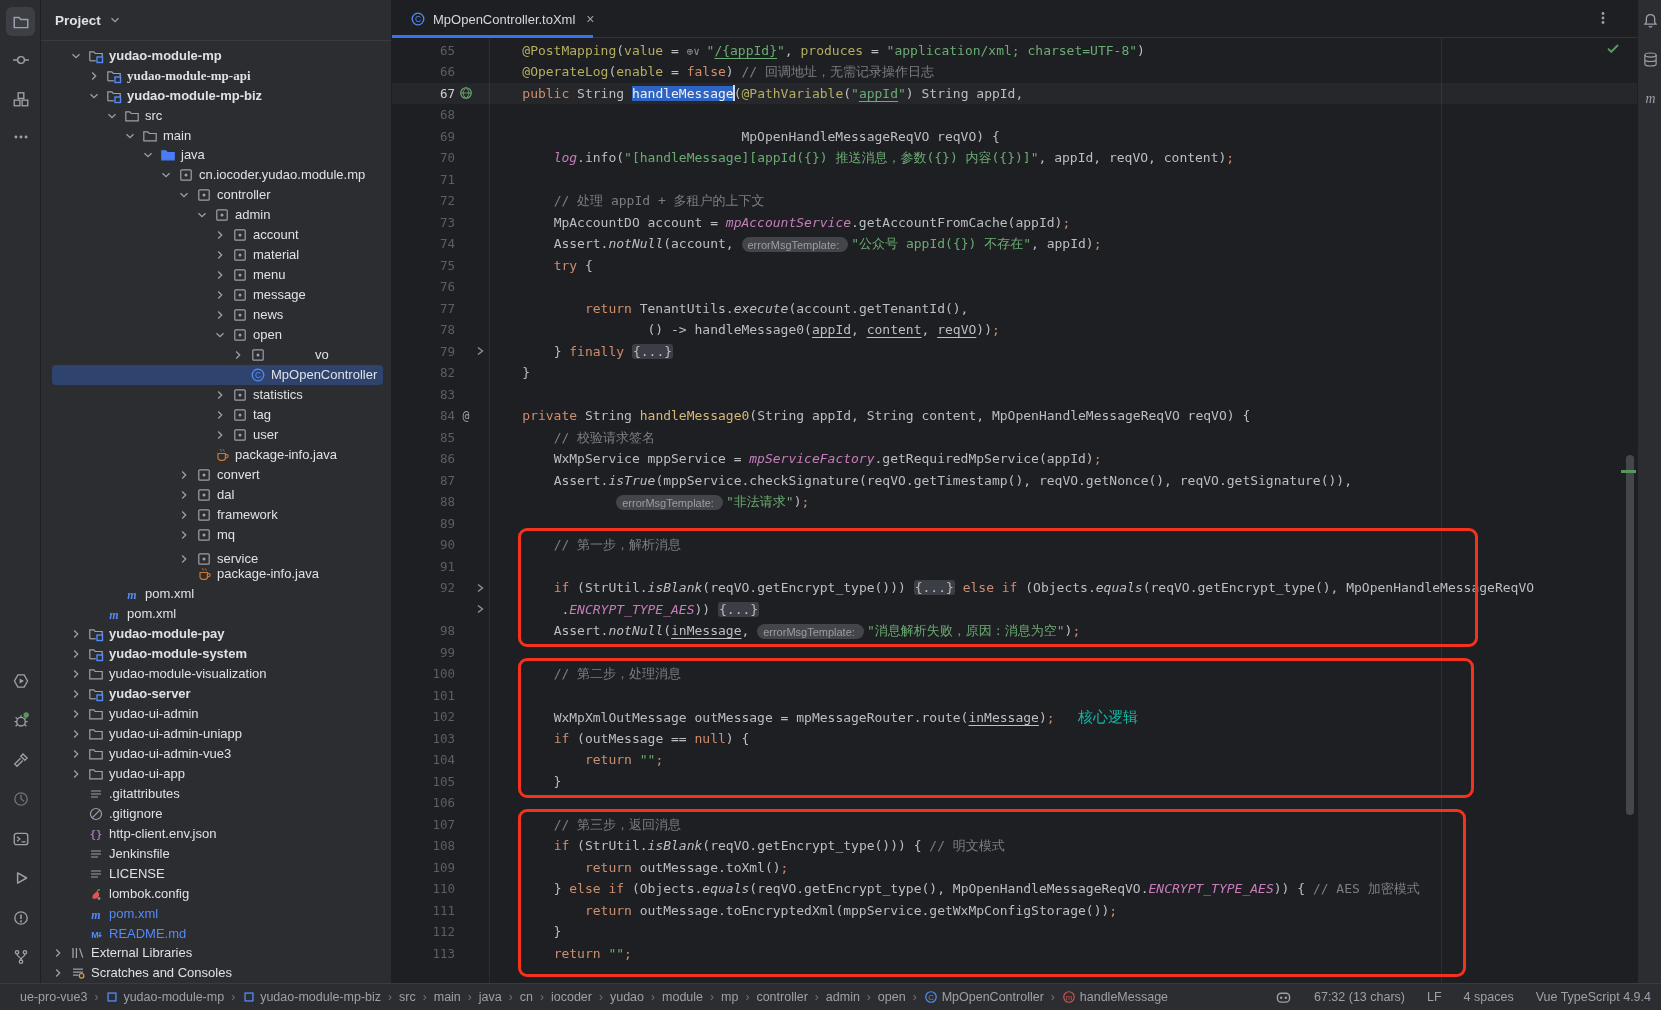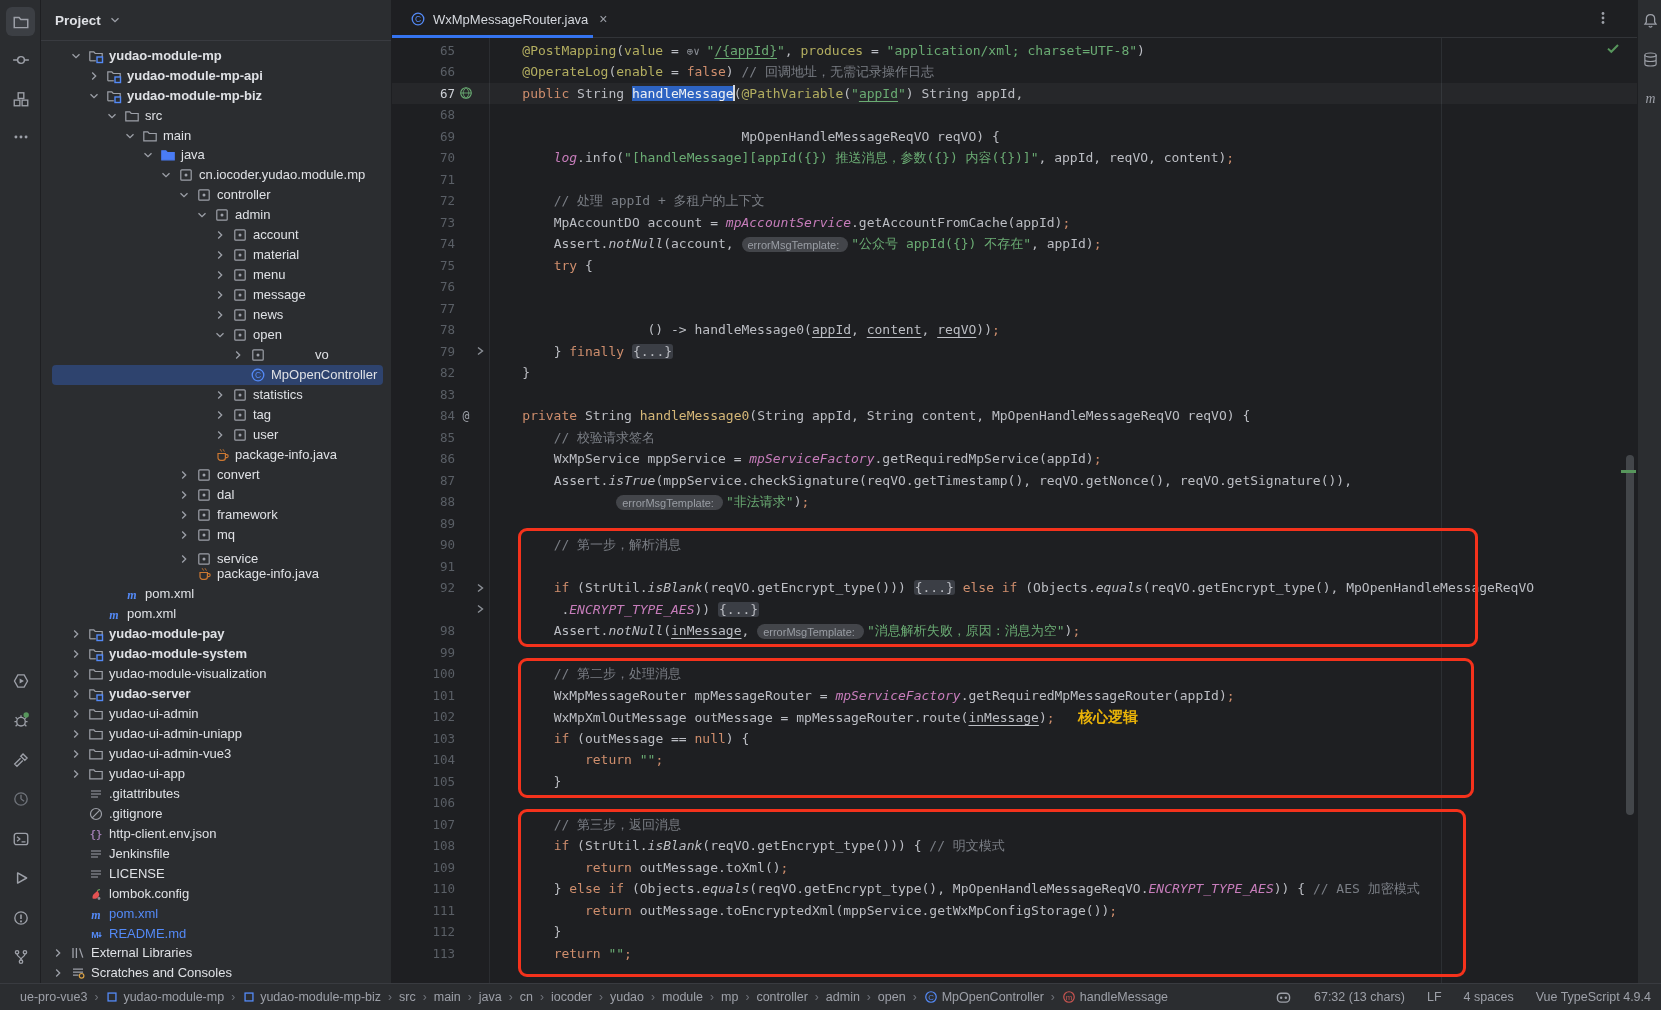--- a/index.html
+++ b/index.html
@@ -49,21 +49,21 @@
   .ann { color:#B3AE60; }
   .field { color:#C77DBB; font-style:italic; }
   .sm { font-style:italic; }
   .decl { color:#D5B778; }
   .un { text-decoration:underline; text-underline-offset:3px; }
   .sel { background:#2D63C2; color:#EDEFF2; }
   .caret { display:inline-block; width:2px; height:16px; background:#D6D9DE; vertical-align:-3px; margin:0 -1px; }
   .inlay { color:#8C9097; font-size:11px; }
   .hint { font-family:"Liberation Sans",sans-serif; font-size:11px; background:#43454A; color:#999DA4; border-radius:9px; padding:1.5px 6px; margin-right:3px; }
   .fold { background:#3B3E45; border-radius:3px; padding:0 1px; color:#BCBEC4; }
-  .rednote { font-family:"Liberation Sans",sans-serif; font-weight:700; font-size:15px; color:#eab308; }
+  .rednote { font-family:"Liberation Sans",sans-serif; font-weight:400; font-size:15px; color:#14b8a6; }
   #gutter-sep { position:absolute; left:97px; top:38px; width:1px; height:945px; background:#2B2D31; }
   #margin-guide { position:absolute; left:1049px; top:38px; width:1px; height:945px; background:#2C2F33; }
   
   .anno-box { position:absolute; border:3px solid #F5321C; border-radius:9px; z-index:4; pointer-events:none; }
   #anno-box-1 { left:126px; top:528px; width:960px; height:119px; }
   #anno-box-2 { left:126px; top:658px; width:956px; height:140px; }
   #anno-box-3 { left:126px; top:809px; width:948px; height:168px; }
   
   #scroll-thumb { position:absolute; left:1234px; top:455px; width:8px; height:360px; background:rgba(166,171,180,0.28); border-radius:4px; }
   #stripe-mark { position:absolute; left:1229px; top:470px; width:15px; height:3px; background:#57965C; }
@@ -180,21 +180,21 @@
           </span>
           <span class="t-icon" style="left: 47px;">
             <svg width="16" height="16" viewBox="0 0 16 16" fill="none" xmlns="http://www.w3.org/2000/svg">
               <path d="M1.8 12.8V3.8h4l1.4 1.7h7v4" stroke="#9DA0A8" stroke-width="1.2"></path>
               <path d="M1.8 12.8h6" stroke="#9DA0A8" stroke-width="1.2"></path>
               <rect x="9" y="9" width="5.5" height="5.5" stroke="#548AF7" stroke-width="1.4" fill="#2B2D30"></rect>
             </svg>
           </span>
           <span class="t-label bold" style="left: 68px;">yudao-module-mp</span>
         </div>
-        <div class="tree-row" style="top: 65.65px;">
+        <div class="tree-row" style="top: 65.65px; font-family: Liberation Serif, serif;">
           <span class="chev" style="left: 45px;">
             <svg width="16" height="16" viewBox="0 0 16 16" fill="none" xmlns="http://www.w3.org/2000/svg">
               <path d="M6.2 4.5L9.7 8l-3.5 3.5" stroke="#9DA0A8" stroke-width="1.3"></path>
             </svg>
           </span>
           <span class="t-icon" style="left: 65px;">
             <svg width="16" height="16" viewBox="0 0 16 16" fill="none" xmlns="http://www.w3.org/2000/svg">
               <path d="M1.8 12.8V3.8h4l1.4 1.7h7v4" stroke="#9DA0A8" stroke-width="1.2"></path>
               <path d="M1.8 12.8h6" stroke="#9DA0A8" stroke-width="1.2"></path>
               <rect x="9" y="9" width="5.5" height="5.5" stroke="#548AF7" stroke-width="1.4" fill="#2B2D30"></rect>
@@ -763,21 +763,21 @@
 
   <div id="editor">
     <div id="tabbar">
       <div id="tab-active">
         <span id="tab-icon">
             <svg width="16" height="16" viewBox="0 0 16 16" fill="none" xmlns="http://www.w3.org/2000/svg">
               <circle cx="8" cy="8" r="5.8" stroke="#548AF7" stroke-width="1.3"></circle>
               <text x="8" y="11" font-size="8.5" fill="#548AF7" text-anchor="middle" font-family="Liberation Sans,sans-serif">C</text>
             </svg>
           </span>
-        <span id="tab-title">WxMpMessageRouter.java</span>
+        <span id="tab-title">MpOpenController.toXml</span>
         <span id="tab-close">×</span>
       </div>
       <div id="tab-underline"></div>
       <div id="editor-kebab">
           <svg width="16" height="16" viewBox="0 0 16 16" fill="none" xmlns="http://www.w3.org/2000/svg">
             <circle cx="8" cy="3.5" r="1.4" fill="#9DA0A8"></circle>
             <circle cx="8" cy="8" r="1.4" fill="#9DA0A8"></circle>
             <circle cx="8" cy="12.5" r="1.4" fill="#9DA0A8"></circle>
           </svg>
         </div>
@@ -794,21 +794,21 @@
             </svg></span><span class="code-text"><span>    </span><span class="kw">public </span><span>String </span><span class="decl sel">handleMessage</span><span class="caret"></span><span>(</span><span class="ann">@PathVariable</span><span>(</span><span class="str">"</span><span class="str un">appId</span><span class="str">"</span><span>) String appId,</span></span></div>
         <div class="code-row" style="top: 66.25px;"><span class="gut-num">68</span></div>
         <div class="code-row" style="top: 87.75px;"><span class="gut-num">69</span><span class="code-text"><span>                                </span><span>MpOpenHandleMessageReqVO reqVO) {</span></span></div>
         <div class="code-row" style="top: 109.25px;"><span class="gut-num">70</span><span class="code-text"><span>        </span><span class="field">log</span><span>.info(</span><span class="str">"[handleMessage][appId({}) 推送消息，参数({}) 内容({})]"</span><span>, appId, reqVO, content)</span><span class="kw">;</span></span></div>
         <div class="code-row" style="top: 130.75px;"><span class="gut-num">71</span><span class="code-text"></span></div>
         <div class="code-row" style="top: 152.25px;"><span class="gut-num">72</span><span class="code-text"><span>        </span><span class="cmt">// 处理 appId + 多租户的上下文</span></span></div>
         <div class="code-row" style="top: 173.75px;"><span class="gut-num">73</span><span class="code-text"><span>        </span><span>MpAccountDO account = </span><span class="field">mpAccountService</span><span>.getAccountFromCache(appId)</span><span class="kw">;</span></span></div>
         <div class="code-row" style="top: 195.25px;"><span class="gut-num">74</span><span class="code-text"><span>        </span><span>Assert.</span><span class="sm">notNull</span><span>(account, </span><span class="hint">errorMsgTemplate: </span><span class="str">"公众号 appId({}) 不存在"</span><span>, appId)</span><span class="kw">;</span></span></div>
         <div class="code-row" style="top: 216.75px;"><span class="gut-num">75</span><span class="code-text"><span>        </span><span class="kw">try </span><span>{</span></span></div>
         <div class="code-row" style="top: 238.25px;"><span class="gut-num">76</span></div>
-        <div class="code-row" style="top: 259.75px;"><span class="gut-num">77</span></div>
+        <div class="code-row" style="top: 259.75px;"><span class="gut-num">77</span><span class="code-text"><span>            </span><span class="kw">return </span><span>TenantUtils.</span><span class="sm">execute</span><span>(account.getTenantId(),</span></span></div>
         <div class="code-row" style="top: 281.25px;"><span class="gut-num">78</span><span class="code-text"><span>                    </span><span>() -&gt; handleMessage0(</span><span class="un">appId</span><span>, </span><span class="un">content</span><span>, </span><span class="un">reqVO</span><span>))</span><span class="kw">;</span></span></div>
         <div class="code-row" style="top: 302.75px;"><span class="gut-num">79</span><span class="gut-fold"><svg width="16" height="16" viewBox="0 0 16 16" fill="none" xmlns="http://www.w3.org/2000/svg">
               <path d="M6 4.5L10.5 8 6 11.5" stroke="#8C9097" stroke-width="1.4"></path>
             </svg></span><span class="code-text"><span>        </span><span>} </span><span class="kw">finally </span><span class="fold">{...}</span></span></div>
         <div class="code-row" style="top: 324.25px;"><span class="gut-num">82</span><span class="code-text"><span>    }</span></span></div>
         <div class="code-row" style="top: 345.75px;"><span class="gut-num">83</span><span class="code-text"></span></div>
         <div class="code-row" style="top: 367.25px;"><span class="gut-num">84</span><span class="gut-icon"><svg width="16" height="16" viewBox="0 0 16 16" fill="none" xmlns="http://www.w3.org/2000/svg">
               <text x="8" y="12" font-size="11.5" fill="#9DA0A8" text-anchor="middle" font-family="DejaVu Sans Mono,monospace">@</text>
             </svg></span><span class="code-text"><span>    </span><span class="kw">private </span><span>String </span><span class="decl">handleMessage0</span><span>(String appId, String content, MpOpenHandleMessageReqVO reqVO) {</span></span></div>
         <div class="code-row" style="top: 388.75px;"><span class="gut-num">85</span><span class="code-text"><span>        </span><span class="cmt">// 校验请求签名</span></span></div>
@@ -820,21 +820,21 @@
         <div class="code-row" style="top: 517.75px;"><span class="gut-num">91</span></div>
         <div class="code-row" style="top: 539.25px;"><span class="gut-num">92</span><span class="gut-fold"><svg width="16" height="16" viewBox="0 0 16 16" fill="none" xmlns="http://www.w3.org/2000/svg">
               <path d="M6 4.5L10.5 8 6 11.5" stroke="#8C9097" stroke-width="1.4"></path>
             </svg></span><span class="code-text"><span>        </span><span class="kw">if </span><span>(StrUtil.</span><span class="sm">isBlank</span><span>(reqVO.getEncrypt_type())) </span><span class="fold">{...}</span><span> </span><span class="kw">else if </span><span>(Objects.</span><span class="sm">equals</span><span>(reqVO.getEncrypt_type(), MpOpenHandleMessageReqVO</span></span></div>
         <div class="code-row" style="top: 560.75px;"><span class="gut-num"></span><span class="gut-fold"><svg width="16" height="16" viewBox="0 0 16 16" fill="none" xmlns="http://www.w3.org/2000/svg">
               <path d="M6 4.5L10.5 8 6 11.5" stroke="#8C9097" stroke-width="1.4"></path>
             </svg></span><span class="code-text"><span>         </span><span>.</span><span class="field">ENCRYPT_TYPE_AES</span><span>)) </span><span class="fold">{...}</span></span></div>
         <div class="code-row" style="top: 582.25px;"><span class="gut-num">98</span><span class="code-text"><span>        </span><span>Assert.</span><span class="sm">notNull</span><span>(</span><span class="un">inMessage</span><span>, </span><span class="hint">errorMsgTemplate: </span><span class="str">"消息解析失败，原因：消息为空"</span><span>)</span><span class="kw">;</span></span></div>
         <div class="code-row" style="top: 603.75px;"><span class="gut-num">99</span><span class="code-text"></span></div>
         <div class="code-row" style="top: 625.25px;"><span class="gut-num">100</span><span class="code-text"><span>        </span><span class="cmt">// 第二步，处理消息</span></span></div>
-        <div class="code-row" style="top: 646.75px;"><span class="gut-num">101</span><span class="code-text"><span>        </span><span>WxMpMessageRouter mpMessageRouter = </span><span class="field">mpServiceFactory</span><span>.getRequiredMpMessageRouter(appId)</span><span class="kw">;</span></span></div>
+        <div class="code-row" style="top: 646.75px;"><span class="gut-num">101</span></div>
         <div class="code-row" style="top: 668.25px;"><span class="gut-num">102</span><span class="code-text"><span>        </span><span>WxMpXmlOutMessage outMessage = mpMessageRouter.route(</span><span class="un">inMessage</span><span>)</span><span class="kw">;</span><span>   </span><span class="rednote">核心逻辑</span></span></div>
         <div class="code-row" style="top: 689.75px;"><span class="gut-num">103</span><span class="code-text"><span>        </span><span class="kw">if </span><span>(outMessage == </span><span class="kw">null</span><span>) {</span></span></div>
         <div class="code-row" style="top: 711.25px;"><span class="gut-num">104</span><span class="code-text"><span>            </span><span class="kw">return </span><span class="str">""</span><span class="kw">;</span></span></div>
         <div class="code-row" style="top: 732.75px;"><span class="gut-num">105</span><span class="code-text"><span>        }</span></span></div>
         <div class="code-row" style="top: 754.25px;"><span class="gut-num">106</span><span class="code-text"></span></div>
         <div class="code-row" style="top: 775.75px;"><span class="gut-num">107</span><span class="code-text"><span>        </span><span class="cmt">// 第三步，返回消息</span></span></div>
         <div class="code-row" style="top: 797.25px;"><span class="gut-num">108</span><span class="code-text"><span>        </span><span class="kw">if </span><span>(StrUtil.</span><span class="sm">isBlank</span><span>(reqVO.getEncrypt_type())) { </span><span class="cmt">// 明文模式</span></span></div>
         <div class="code-row" style="top: 818.75px;"><span class="gut-num">109</span><span class="code-text"><span>            </span><span class="kw">return </span><span>outMessage.toXml()</span><span class="kw">;</span></span></div>
         <div class="code-row" style="top: 840.25px;"><span class="gut-num">110</span><span class="code-text"><span>        </span><span>} </span><span class="kw">else if </span><span>(Objects.</span><span class="sm">equals</span><span>(reqVO.getEncrypt_type(), MpOpenHandleMessageReqVO.</span><span class="field">ENCRYPT_TYPE_AES</span><span>)) { </span><span class="cmt">// AES 加密模式</span></span></div>
         <div class="code-row" style="top: 861.75px;"><span class="gut-num">111</span><span class="code-text"><span>            </span><span class="kw">return </span><span>outMessage.toEncryptedXml(mppService.getWxMpConfigStorage())</span><span class="kw">;</span></span></div>

